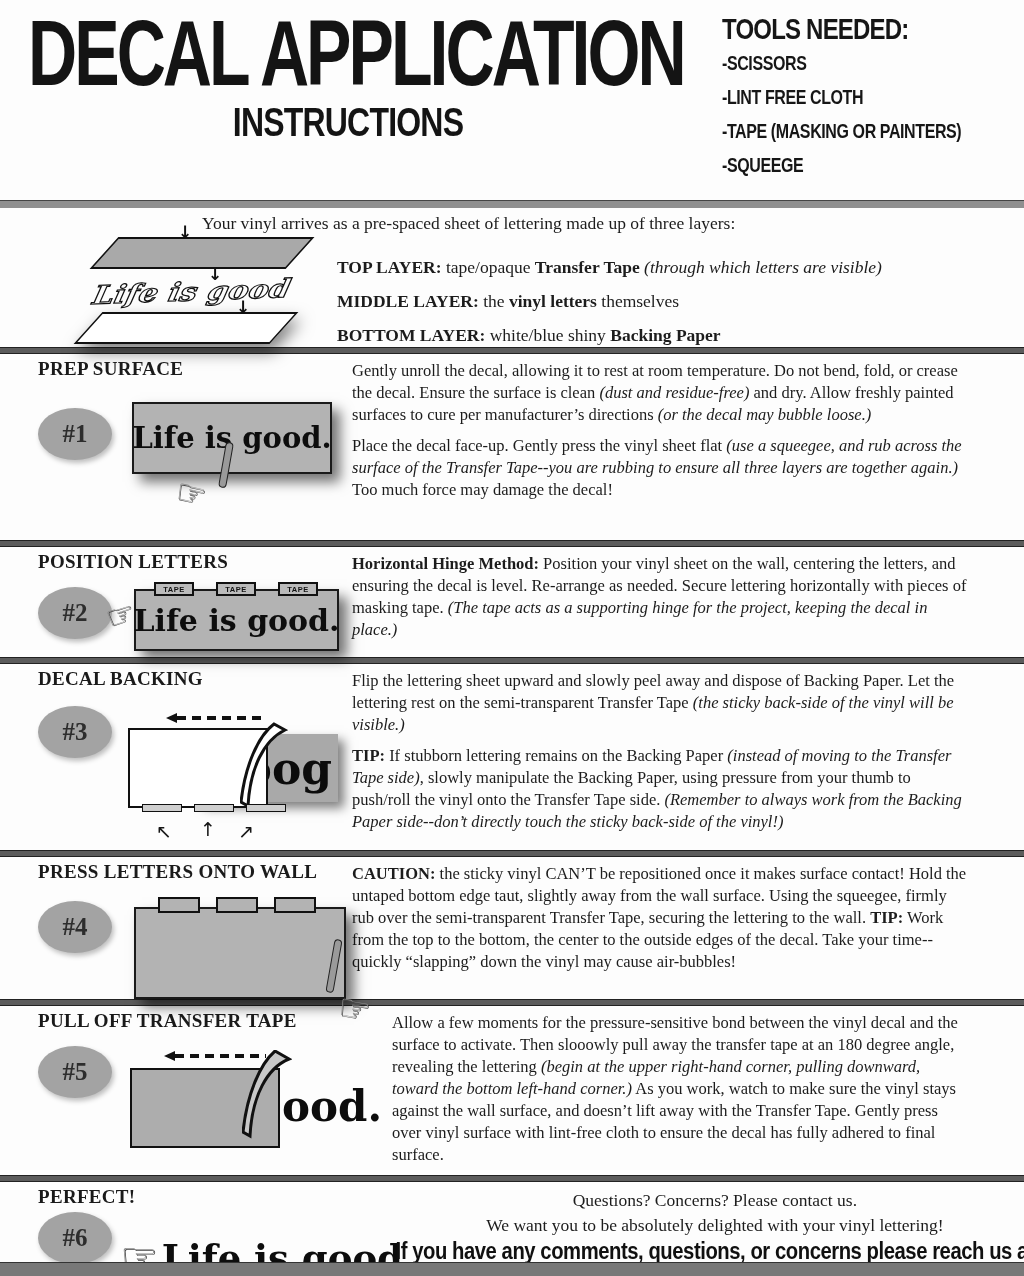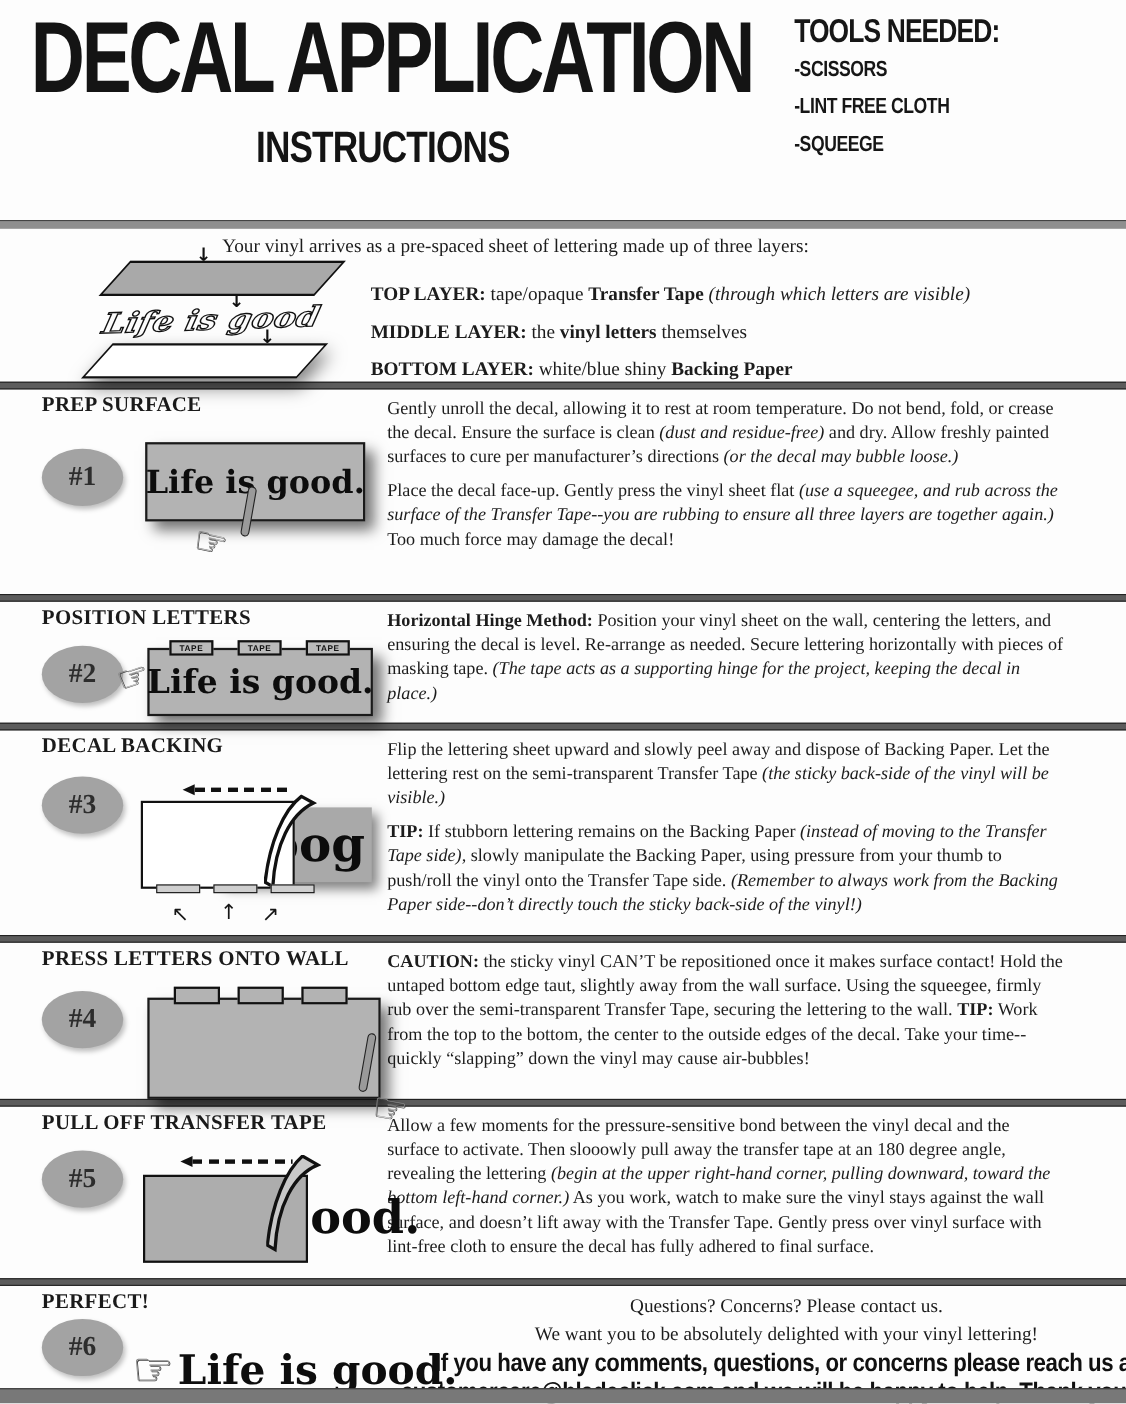--- a/index.html
+++ b/index.html
@@ -11,21 +11,21 @@
   }
   
   #header { position:relative; height:200px;padding-left:20px; }
   .title-wrap { position:absolute; left:28px; top:8px; width:700px; }
   .big-title {
     font-family:"Liberation Sans", sans-serif; font-weight:bold;
     font-size:92px; line-height:.98; letter-spacing:-4px; color:#141414;
     display:inline-block; transform:scaleX(.74); transform-origin:0 50%;
     white-space:nowrap;
   }
-  .subtitle-row { width:640px; text-align:center; margin-top:14px; }
+  .subtitle-row { width:640px; text-align:center; margin-top:2px; }
   .subtitle {
     font-family:"Liberation Sans", sans-serif; font-weight:bold;
     font-size:40px; letter-spacing:-1px; color:#141414;
     display:inline-block; transform:scaleX(.8); transform-origin:50% 50%;
   }
   #tools { position:absolute; left:722px; top:12px; width:300px;
     font-family:"Liberation Sans", sans-serif; font-weight:bold; color:#161616; }
   .tools-heading { font-size:30px; display:inline-block; transform:scaleX(.8);
     transform-origin:0 50%; white-space:nowrap; letter-spacing:-1px; }
   .tool-item { font-size:20px; line-height:34px; display:block; }
@@ -102,20 +102,21 @@
     <div class="title-wrap">
       <span class="big-title">DECAL APPLICATION</span>
       <div class="subtitle-row">
         <span class="subtitle">INSTRUCTIONS</span>
       </div>
     </div>
     <div id="tools">
       <span class="tools-heading">TOOLS NEEDED:</span>
       <span class="tool-item"><span>-SCISSORS</span></span>
       <span class="tool-item"><span>-LINT FREE CLOTH</span></span>
+      <span class="tool-item"><span>-TAPE (MASKING OR PAINTERS)</span></span>
       <span class="tool-item"><span>-SQUEEGE</span></span>
     </div>
   </div>
 
   <div class="bar-light"></div>
 
   <div id="intro">
     <div class="lead-line">Your vinyl arrives as a pre-spaced sheet of lettering made up of three layers:</div>
     <div id="layers-diagram">
       <div style="margin-left:120px;" class="mini-arrow">↓</div>
@@ -229,21 +230,21 @@
         </div>
       </div>
     </div>
     <div class="right">
         <p><span class="b">CAUTION:</span><span> the sticky vinyl CAN’T be repositioned once it makes surface contact!  Hold the untaped bottom edge taut, slightly away from the wall surface. Using the squeegee, firmly rub over the semi-transparent Transfer Tape, securing the lettering to the wall. </span><span class="b">TIP:</span><span> Work from the top to the bottom, the center to the outside edges of the decal. Take your time--quickly “slapping” down the vinyl may cause air-bubbles!</span></p>
       </div>
   </div>
 
   <div class="bar"></div>
 
-  <div class="step" style="min-height:156px;">
+  <div class="step" style="min-height:156px;gap:40px;">
     <div class="left">
       <h2>PULL OFF TRANSFER TAPE</h2>
       <div class="leftrow" style="margin-top:14px;">
         <div class="oval">#5</div>
         <div style="position:relative;width:230px;height:110px;margin-left:18px;">
           <div style="position:absolute;left:0;top:22px;width:150px;height:80px;background:#adadad;border:2.5px solid #111;"></div>
           <span class="peel-letters" style="position:absolute;left:152px;top:36px;font-size:42px;">ood.</span>
           <svg class="curl" style="left:112px;top:4px;" width="50" height="90" viewBox="0 0 50 90">
             <path d="M8 86 C10 46 25 18 47 9 L33 1 C18 14 5 44 1 82 Z" fill="#c9c9c9" stroke="#111" stroke-width="3"></path>
           </svg>

